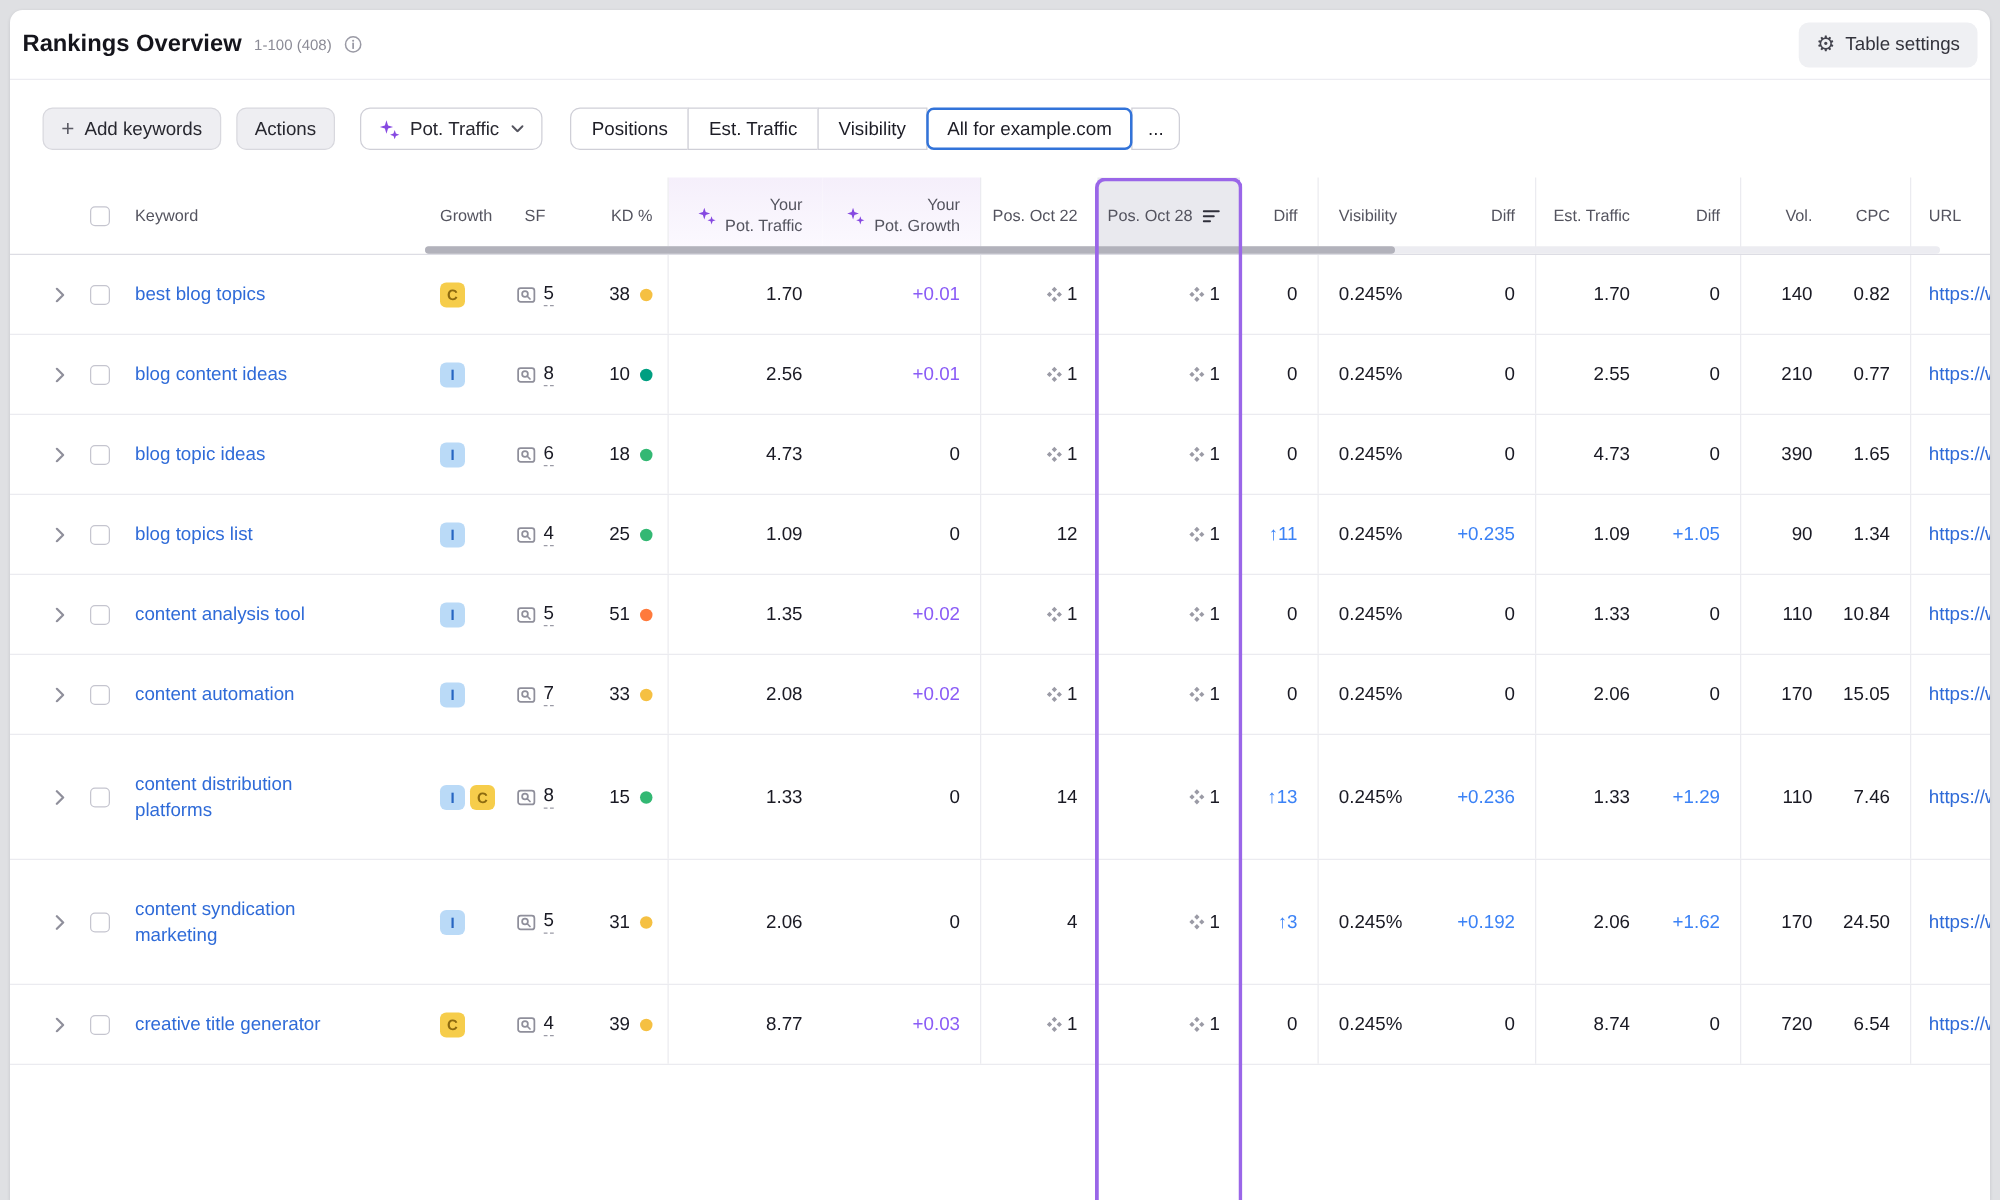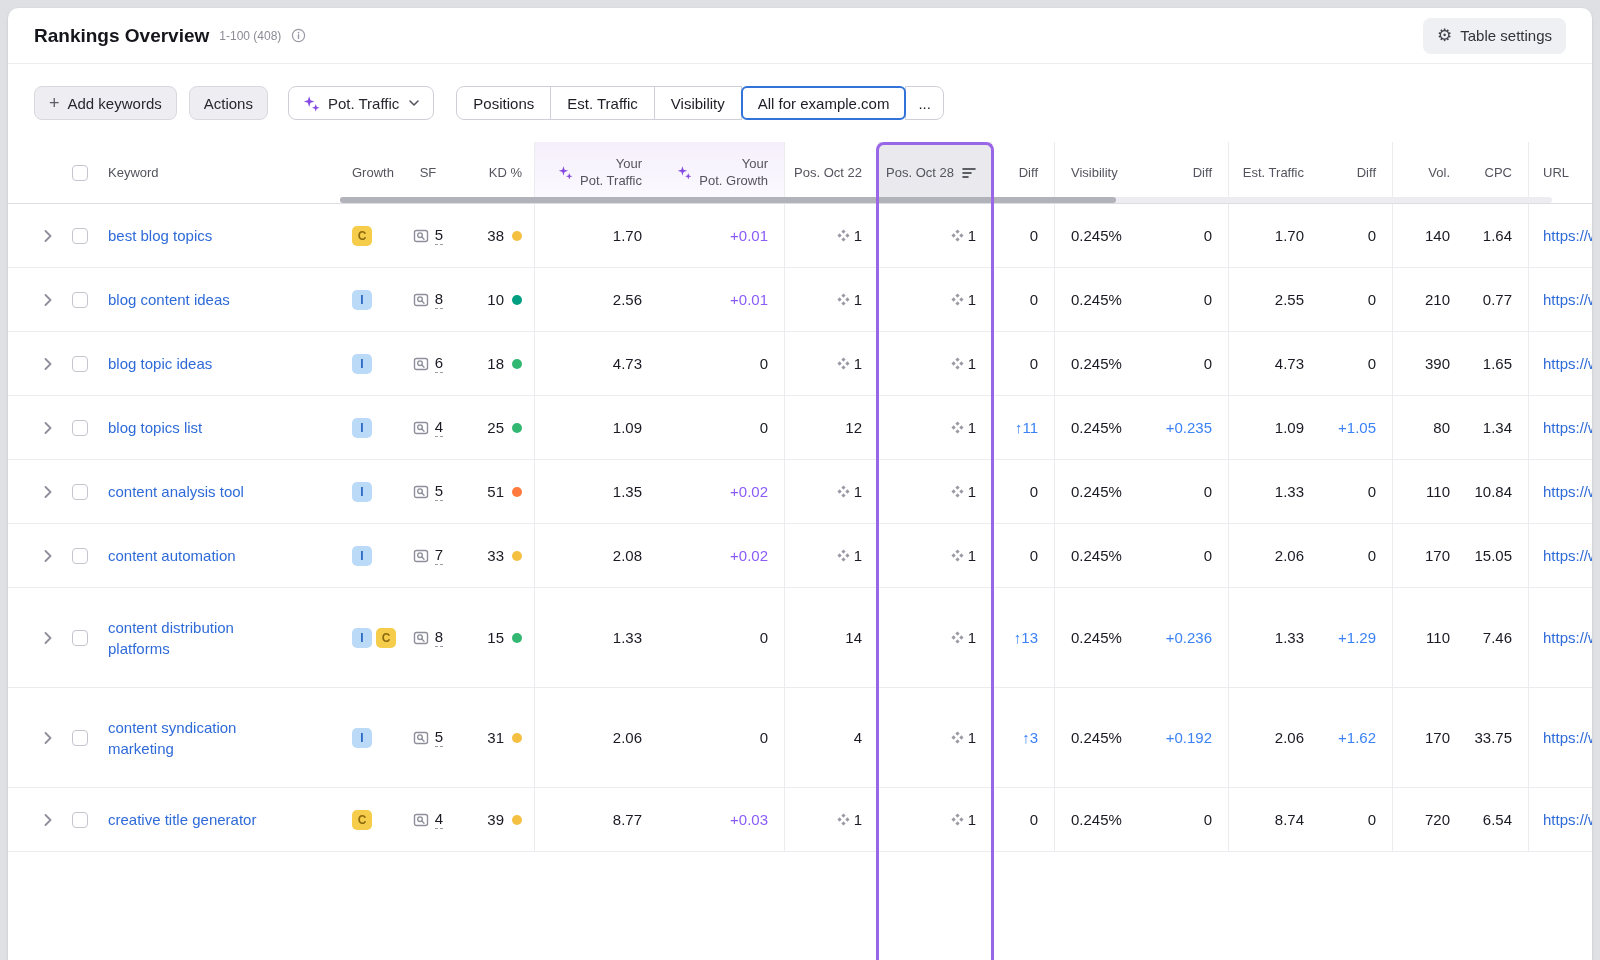--- a/index.html
+++ b/index.html
@@ -1,20 +1,20 @@
 <!DOCTYPE html>
 <html><head>
 <meta charset="utf-8">
 <style>
   *{box-sizing:border-box;margin:0;padding:0}
   html,body{width:1600px;height:960px;overflow:hidden}
   body{background:#dfe0e3;padding:8px 8px 0;font-family:"Liberation Sans","DejaVu Sans",sans-serif;color:#1a1a24}
   .card{background:#fff;width:1584px;height:952px;border-radius:10px 10px 0 0;box-shadow:0 1px 3px rgba(20,20,40,.12);overflow:hidden;position:relative}
 
-  .titlebar{height:56px;display:flex;align-items:center;justify-content:space-between;padding:0 26px;border-bottom:1px solid #ececf1}
+  .titlebar{height:56px;display:flex;align-items:center;justify-content:space-between;padding:0 10px;border-bottom:1px solid #ececf1}
   .title-left{display:flex;align-items:center;gap:10px}
   h1{font-size:19px;font-weight:700;color:#15151c}
   .range{font-size:12px;color:#8b8b96}
   .info{color:#9a9aa5;display:flex;cursor:pointer}
 
   .btn{display:inline-flex;align-items:center;gap:8px;height:34px;padding:0 14px;border-radius:8px;font-size:15px;font-family:inherit;color:#27272f;background:#fff;border:1px solid #cfcfd7;cursor:pointer;white-space:nowrap}
   .btn-gray{background:#eeeef2;border-color:#d8d8de}
   .btn-settings{background:#eff0f3;border:none;height:36px;color:#33333c}
   .gear{font-size:17px;color:#44444e;line-height:1}
   .plus{font-size:18px;color:#5c5c66}
@@ -236,21 +236,21 @@
             <use href="#i-feat"></use>
           </svg>
           <span>1</span>
         </div>
       <div class="td c-d1 num">0</div>
       <div class="td c-vis">0.245%</div>
       <div class="td c-d2 num">0</div>
       <div class="td c-et num">1.70</div>
       <div class="td c-d3 num">0</div>
       <div class="td c-vol num">140</div>
-      <div class="td c-cpc num">1.64</div>
+      <div class="td c-cpc num">0.82</div>
       <div class="td c-url">
           <a class="url">https://w</a>
         </div>
     </div>
 
     <div class="tr">
       <div class="td c-exp">
           <span class="chev">
             <svg width="8" height="12" viewBox="0 0 8 12">
               <use href="#i-chev"></use>
@@ -391,21 +391,21 @@
           <svg class="feat" width="13" height="13" viewBox="0 0 14 14">
             <use href="#i-feat"></use>
           </svg>
           <span>1</span>
         </div>
       <div class="td c-d1 num up">↑11</div>
       <div class="td c-vis">0.245%</div>
       <div class="td c-d2 num up">+0.235</div>
       <div class="td c-et num">1.09</div>
       <div class="td c-d3 num up">+1.05</div>
-      <div class="td c-vol num">80</div>
+      <div class="td c-vol num">90</div>
       <div class="td c-cpc num">1.34</div>
       <div class="td c-url">
           <a class="url">https://w</a>
         </div>
     </div>
 
     <div class="tr">
       <div class="td c-exp">
           <span class="chev">
             <svg width="8" height="12" viewBox="0 0 8 12">
@@ -599,21 +599,21 @@
             <use href="#i-feat"></use>
           </svg>
           <span>1</span>
         </div>
       <div class="td c-d1 num up">↑3</div>
       <div class="td c-vis">0.245%</div>
       <div class="td c-d2 num up">+0.192</div>
       <div class="td c-et num">2.06</div>
       <div class="td c-d3 num up">+1.62</div>
       <div class="td c-vol num">170</div>
-      <div class="td c-cpc num">33.75</div>
+      <div class="td c-cpc num">24.50</div>
       <div class="td c-url">
           <a class="url">https://w</a>
         </div>
     </div>
 
     <div class="tr">
       <div class="td c-exp">
           <span class="chev">
             <svg width="8" height="12" viewBox="0 0 8 12">
               <use href="#i-chev"></use>

